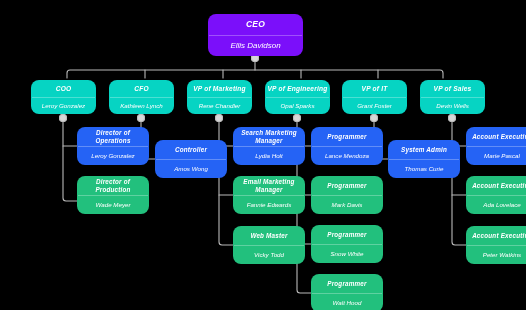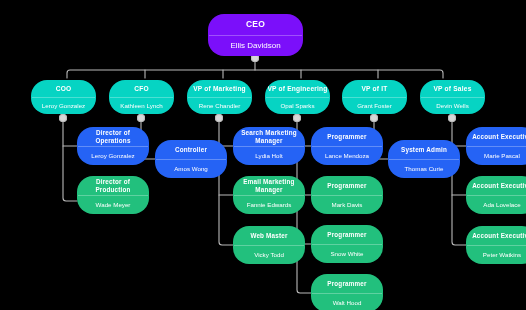--- a/index.html
+++ b/index.html
@@ -8,24 +8,24 @@
     font-family:"Liberation Sans","DejaVu Sans",sans-serif;
     background:#000;position:relative;
   }
   #canvas{position:absolute;left:0;top:0;width:526px;height:310px;}
 
   
   #wires{position:absolute;left:0;top:0;width:526px;height:310px;pointer-events:none;}
 
   
   .node{
-    position:absolute;border-radius:16px;overflow:hidden;
+    position:absolute;border-radius:8px;overflow:hidden;
     box-sizing:border-box;
     display:flex;flex-direction:column;
-    text-align:center;color:#fff;
+    text-align:center;color:#fff;font-style:italic;
   }
   .node .title{
     font-weight:bold;letter-spacing:.2px;
     display:flex;align-items:center;justify-content:center;
     line-height:1.12;
   }
   .node .name{
     display:flex;align-items:center;justify-content:center;
     line-height:1.12;font-weight:normal;
   }

